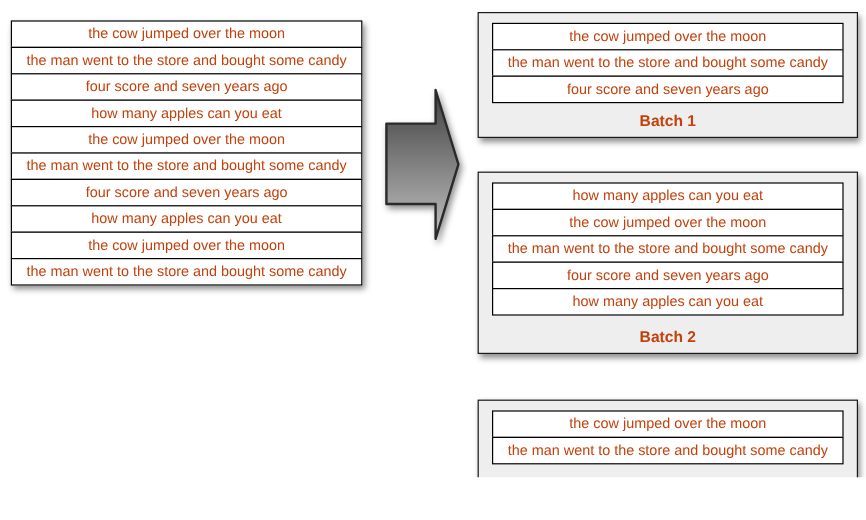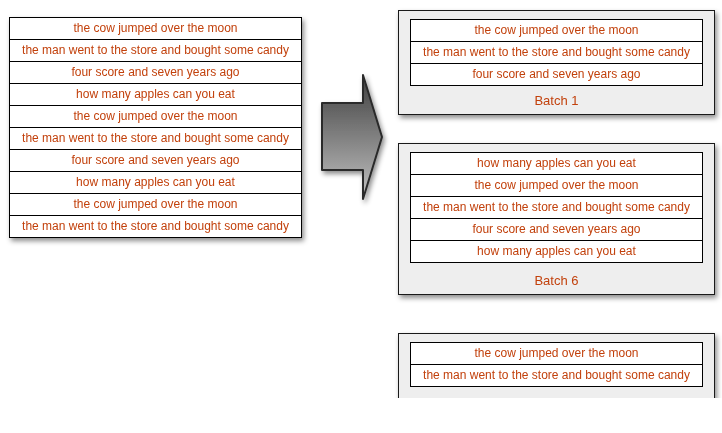--- a/index.html
+++ b/index.html
@@ -61,21 +61,21 @@
     flex-direction: column;
   }
   .batch-rows {
     width: 293px;
     margin: 8px auto 0 auto;
   }
   .batch-label {
     margin-top: auto;
     margin-bottom: 6px;
     text-align: center;
-    font-weight: normal;
+    font-weight: bold;
     font-size: 13px;
   }
   .batch1 { top: 10px;  height: 105px; }
   .batch2 { top: 143px; height: 152px; }
   .batch3 { top: 333px; height: 88px; }
 </style>
 </head>
 <body>
 
 <div class="canvas">
@@ -134,21 +134,21 @@
         <div class="row">how many apples can you eat</div>
 
         <div class="row">the cow jumped over the moon</div>
 
         <div class="row">the man went to the store and bought some candy</div>
 
         <div class="row">four score and seven years ago</div>
 
         <div class="row">how many apples can you eat</div>
       </div>
-    <div class="batch-label">Batch 6</div>
+    <div class="batch-label">Batch 2</div>
   </div>
 
   <div class="batch batch3">
     <div class="batch-rows">
 
         <div class="row">the cow jumped over the moon</div>
 
         <div class="row">the man went to the store and bought some candy</div>
       </div>
   </div>

